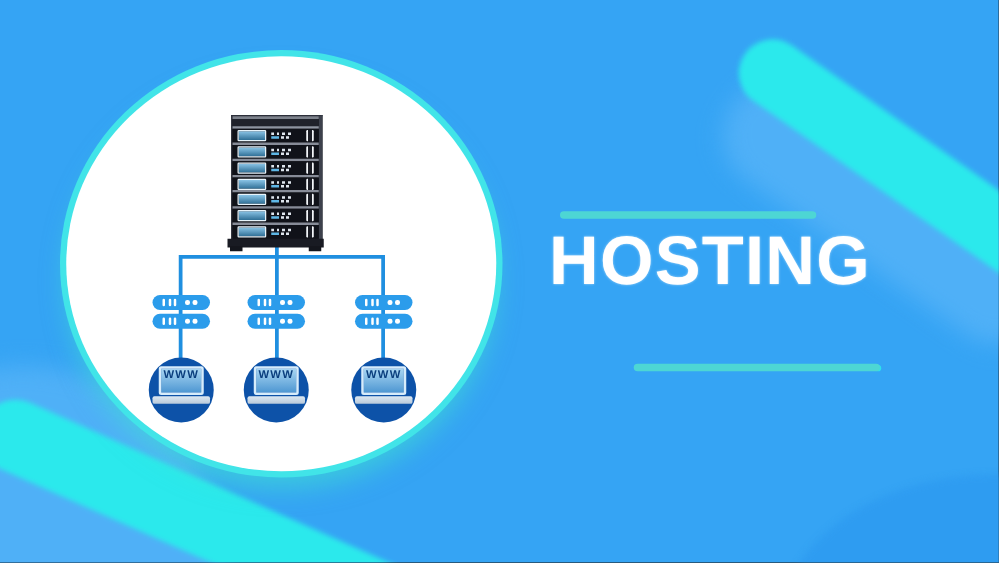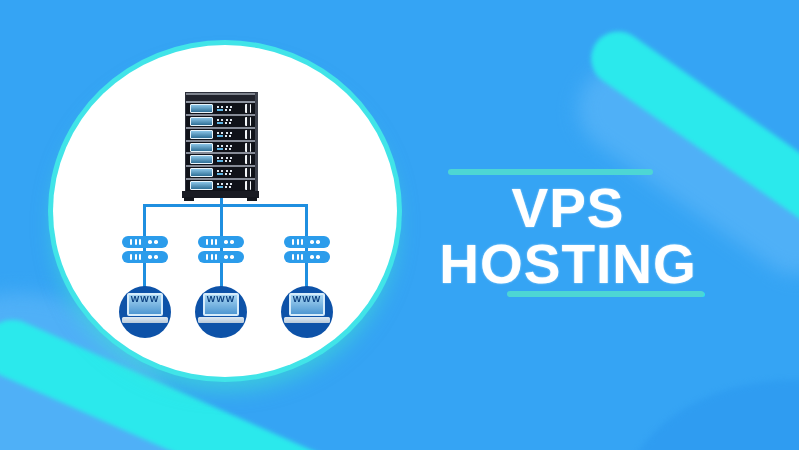--- a/index.html
+++ b/index.html
@@ -261,18 +261,17 @@
   </div>
   <div class="www-node" style="left:281px;top:286px;">
     <div class="laptop-screen">
       <span>WWW</span>
     </div>
     <div class="laptop-base"></div>
   </div>
 
   <div class="accent-line accent-top"></div>
   <div class="title">
-    <div>VPS</div>
     <div>HOSTING</div>
   </div>
   <div class="accent-line accent-bottom"></div>
 
 </div>
 
 </body></html>

